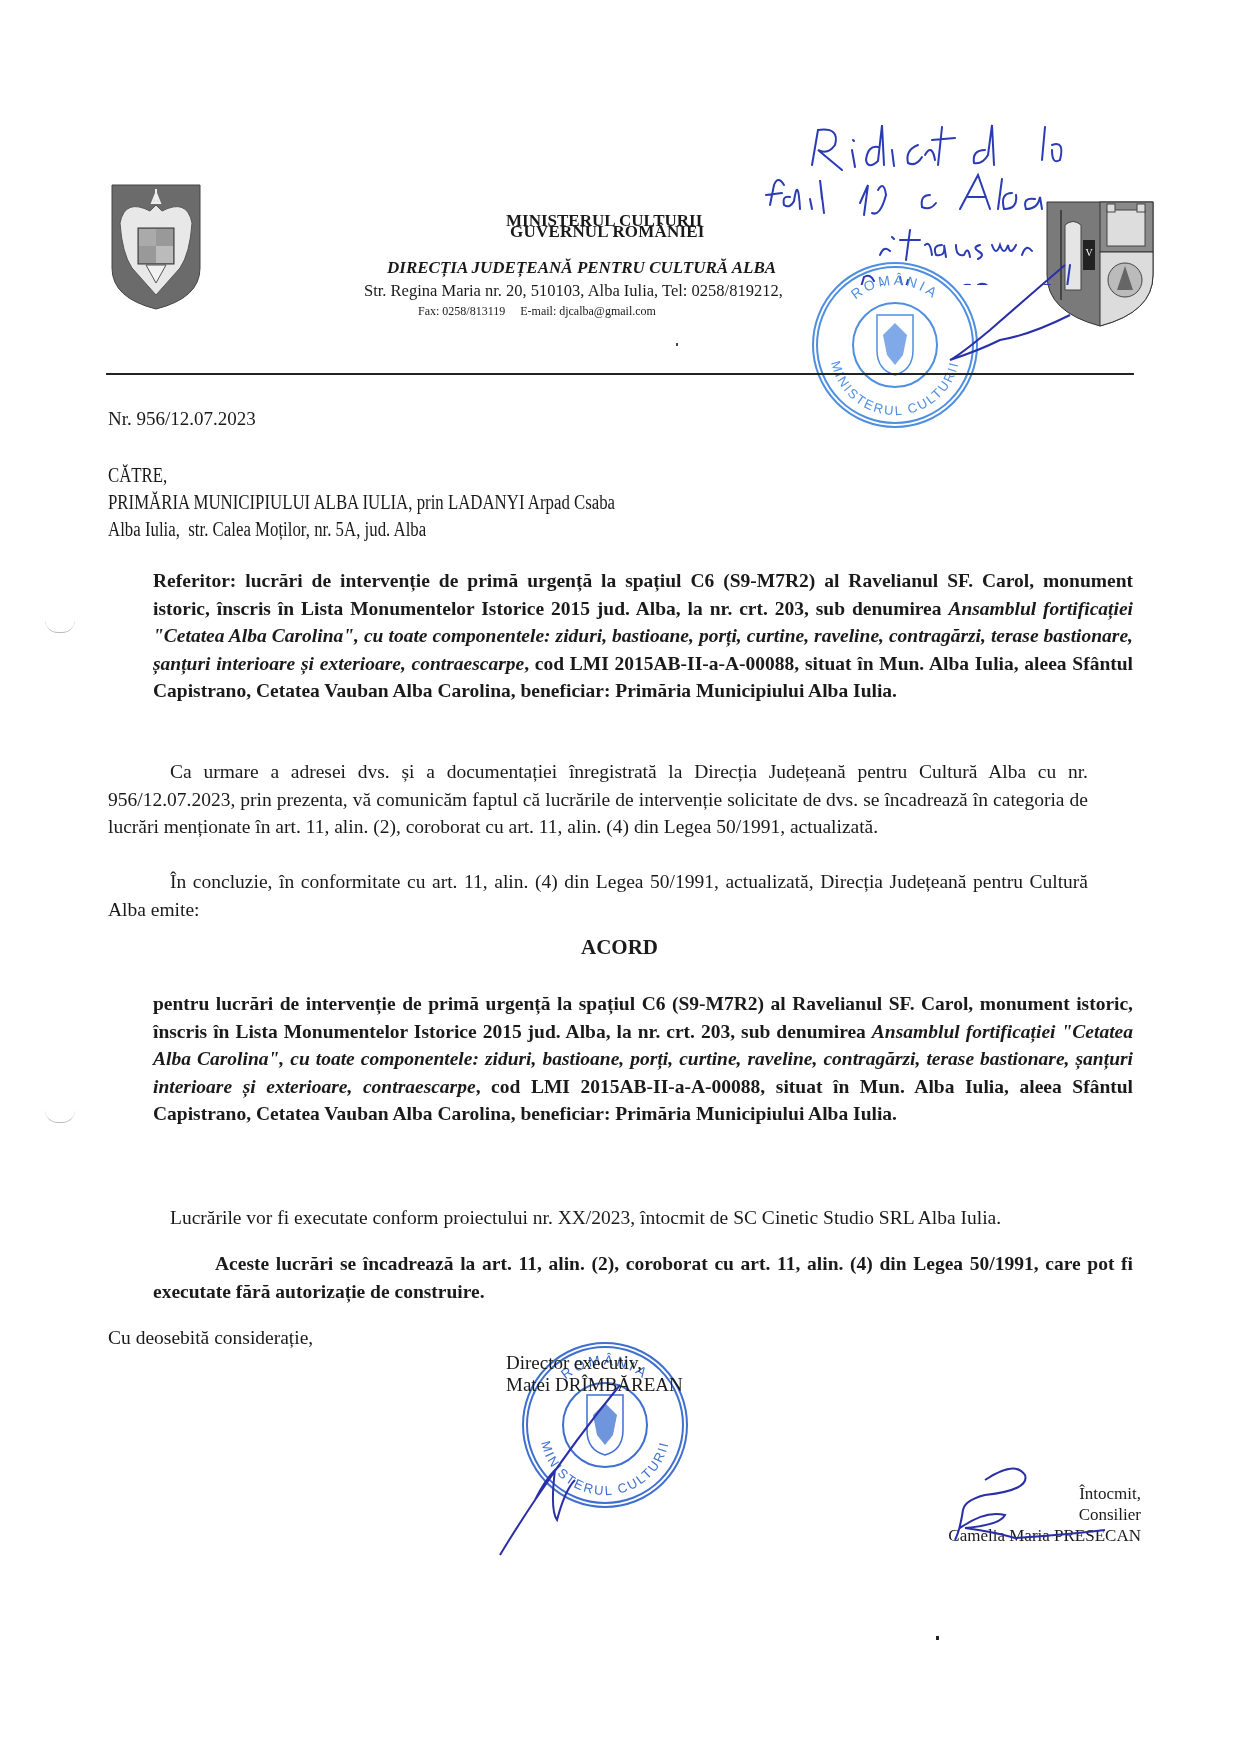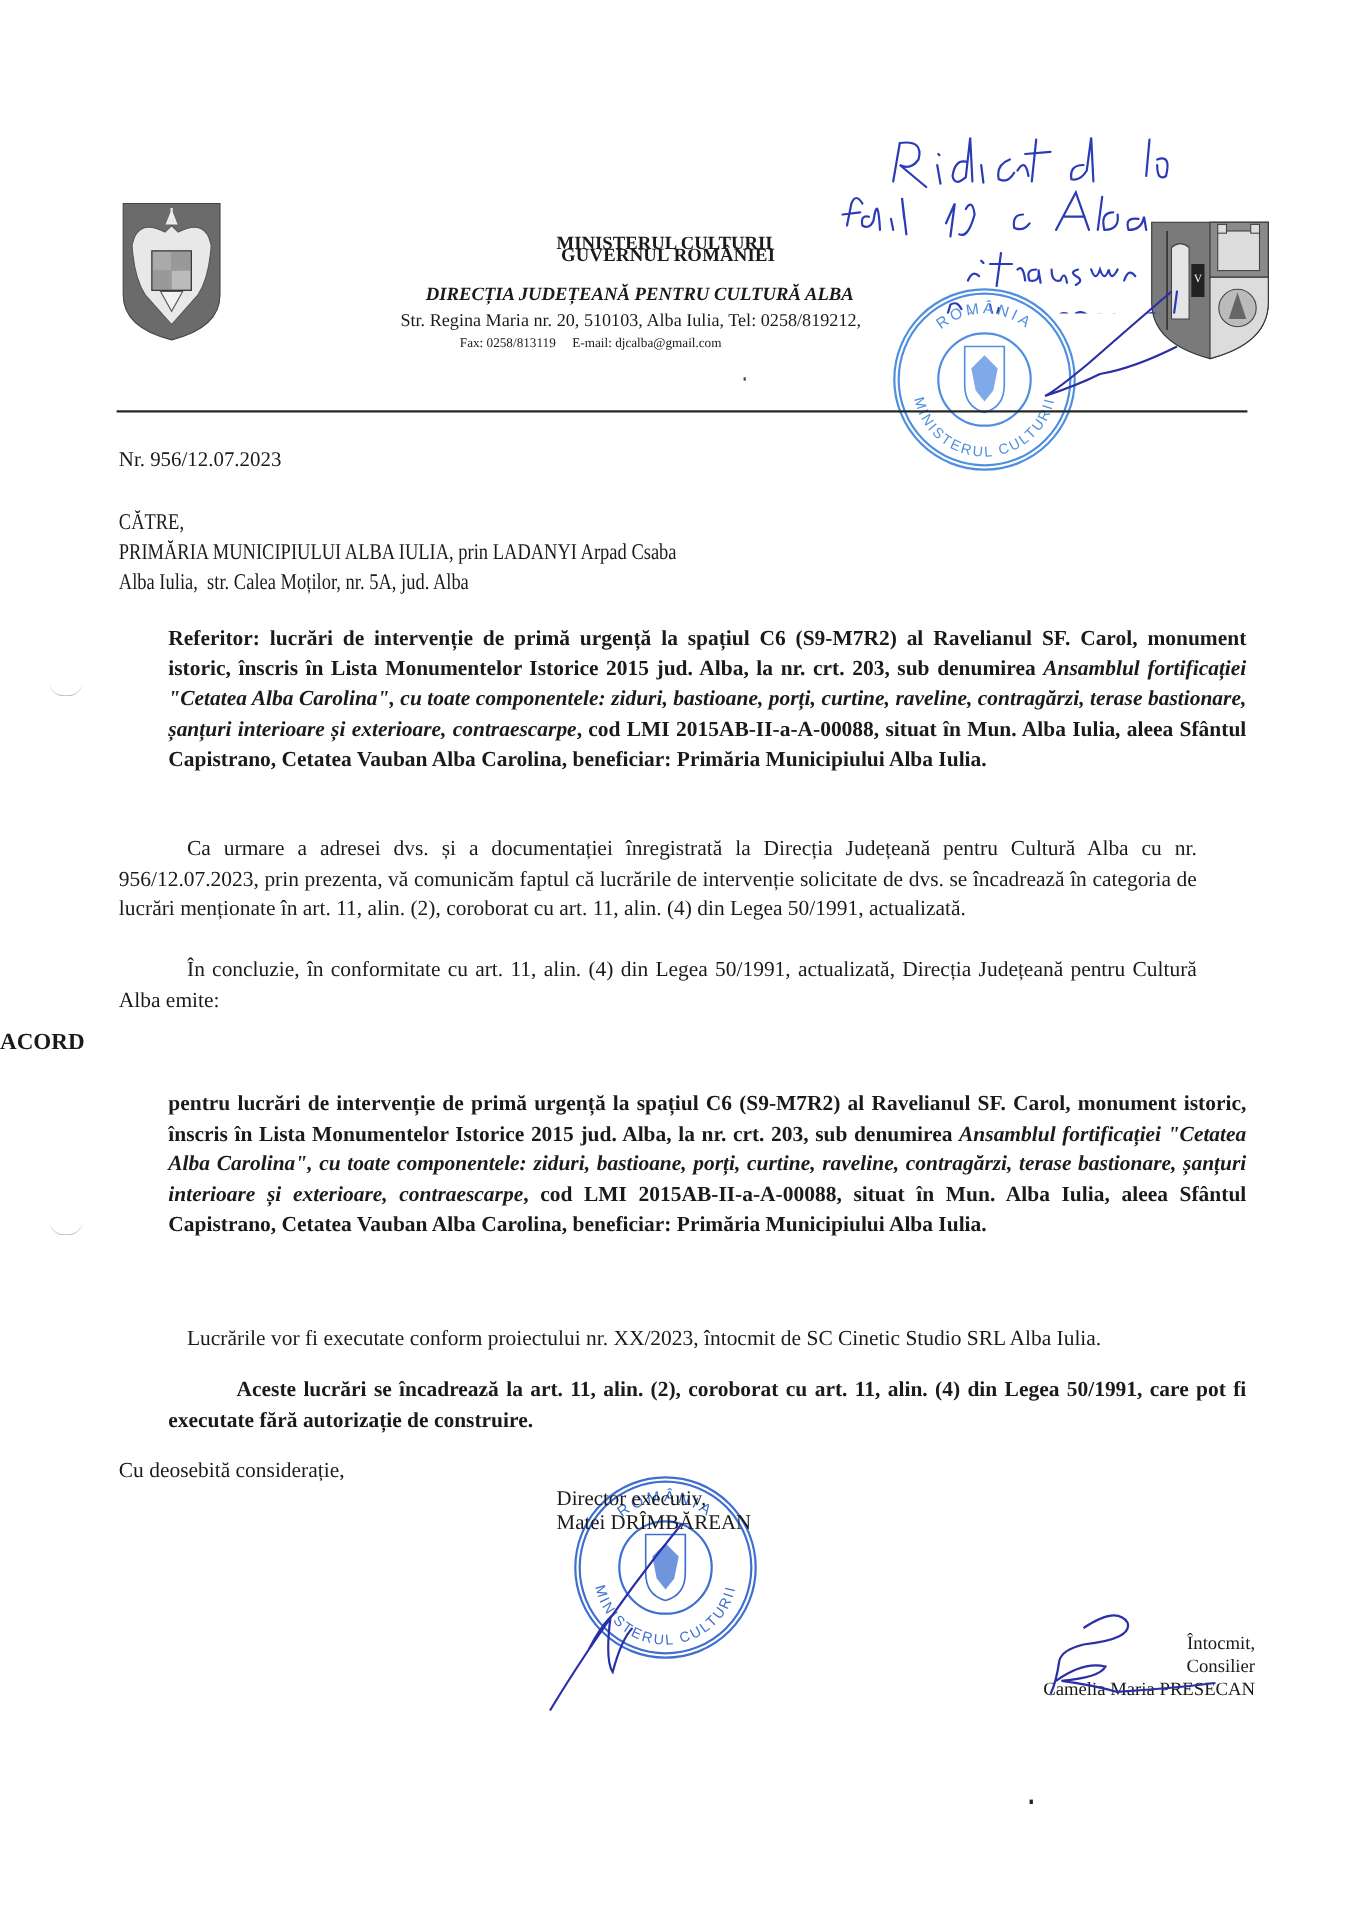--- a/index.html
+++ b/index.html
@@ -19,21 +19,21 @@
   .hdr-fax { left: 386px; top: 304px; font-size: 12px; margin-left: 32px; }
   .hdr-rule { left: 106px; top: 373px; width: 1028px; height: 2px; background: #222; }
   .nr { left: 108px; top: 408px; font-size: 19px; text-align: center; }
   .catre { left: 108px; top: 462px; font-size: 20px; line-height: 27px; }
   .narrow-text { font-size: 20.5px; transform: scaleX(0.82); transform-origin: left top; white-space: nowrap; }
   .para { left: 108px; width: 980px; font-size: 19.5px; line-height: 27.5px; text-align: justify; }
   .para.bold { font-weight: bold; margin-left: 45px; }
   .para i { font-weight: normal; }
   .para.bold i { font-weight: bold; }
   .indent { text-indent: 62px; }
-  .acord { left: 0; width: 1239px; top: 935px; text-align: left; font-weight: bold; font-size: 21px; }
+  .acord { left: 0; width: 1239px; top: 935px; text-align: center; font-weight: bold; font-size: 21px; }
 
   .cu { left: 108px; top: 1327px; font-size: 19.5px; }
   .sig-dir { left: 506px; top: 1352px; font-size: 19px; line-height: 22px; text-align: left; }
   .sig-int { right: 98px; top: 1483px; font-size: 17px; line-height: 21px; text-align: right; }
 
   
   .stamp { position: absolute; }
   .handwriting { position: absolute; }
   .hole { position: absolute; width: 30px; height: 12px; border-bottom: 1.5px solid #bbb; border-radius: 0 0 15px 15px; }
 </style>

